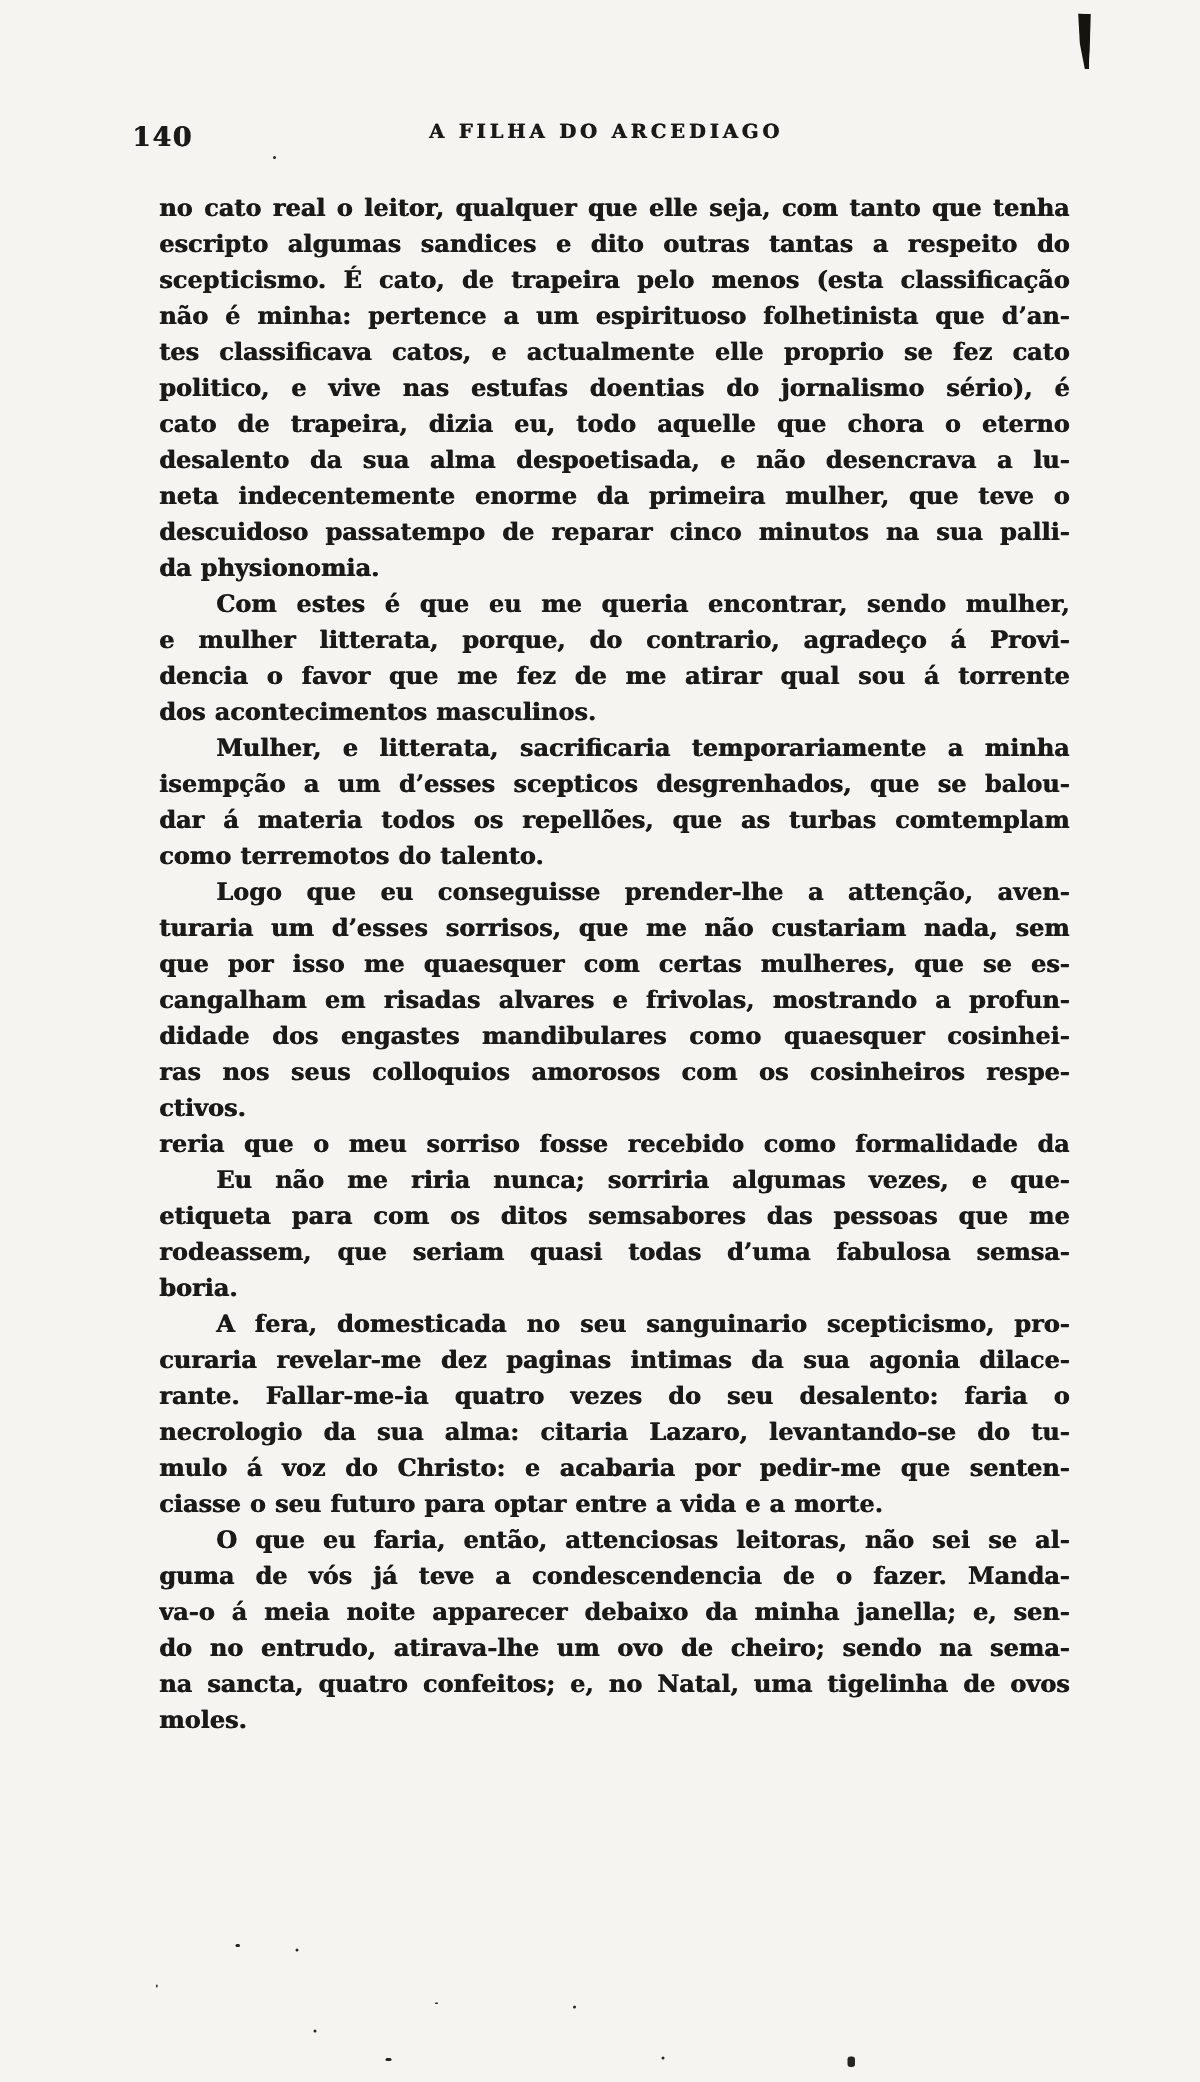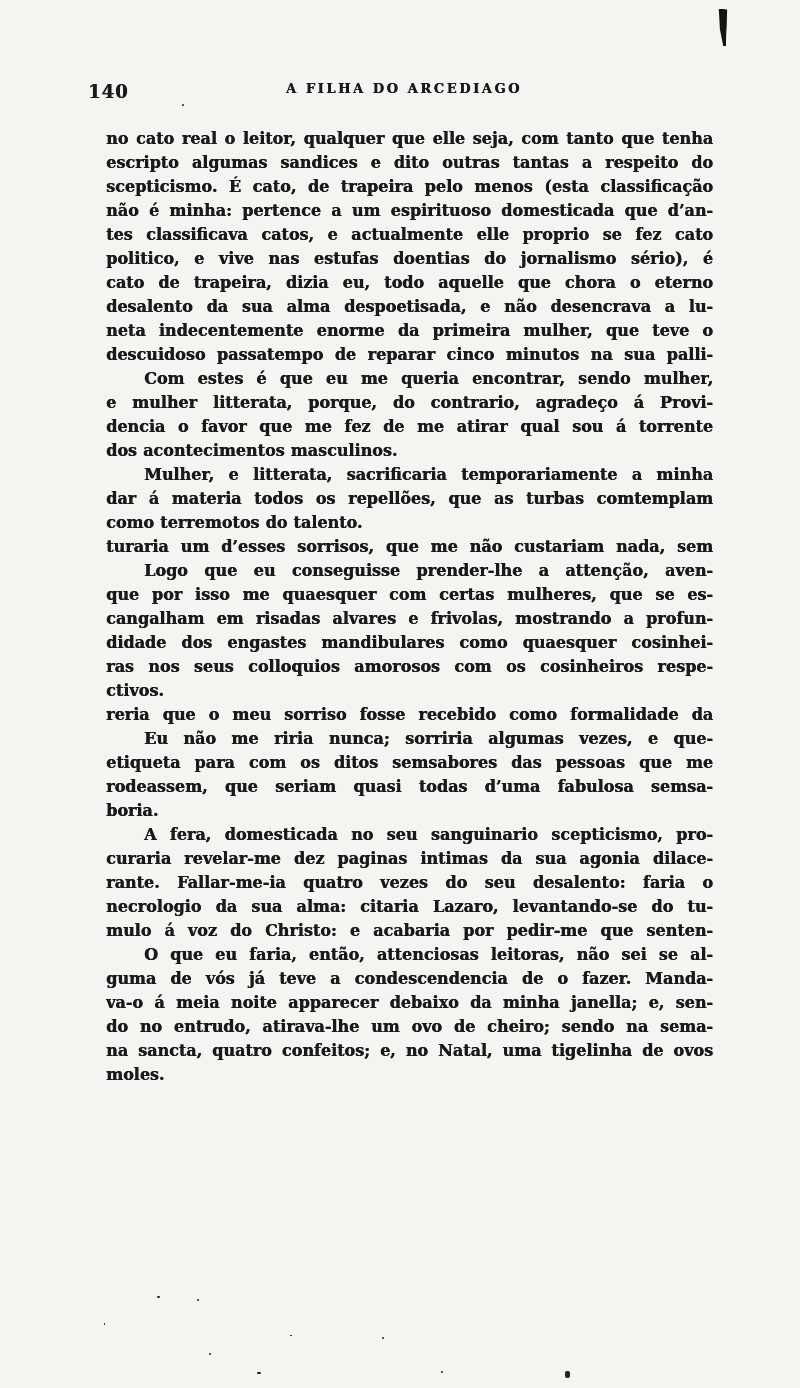--- a/index.html
+++ b/index.html
@@ -64,51 +64,54 @@
 <div class="page">
 
   <div class="pagenum">140</div>
 
   <div class="running-title">A FILHA DO ARCEDIAGO</div>
 
   <div class="textblock" id="textblock">
       <div class="line">no cato real o leitor, qualquer que elle seja, com tanto que tenha</div>
       <div class="line">escripto algumas sandices e dito outras tantas a respeito do</div>
       <div class="line">scepticismo. É cato, de trapeira pelo menos (esta classificação</div>
-      <div class="line">não é minha: pertence a um espirituoso domesticada que d’an-</div>
+      <div class="line">não é minha: pertence a um espirituoso folhetinista que d’an-</div>
       <div class="line">tes classificava catos, e actualmente elle proprio se fez cato</div>
       <div class="line">politico, e vive nas estufas doentias do jornalismo sério), é</div>
       <div class="line">cato de trapeira, dizia eu, todo aquelle que chora o eterno</div>
       <div class="line">desalento da sua alma despoetisada, e não desencrava a lu-</div>
       <div class="line">neta indecentemente enorme da primeira mulher, que teve o</div>
       <div class="line">descuidoso passatempo de reparar cinco minutos na sua palli-</div>
+      <div class="line lastline">da physionomia.</div>
       <div class="line indented">Com estes é que eu me queria encontrar, sendo mulher,</div>
       <div class="line">e mulher litterata, porque, do contrario, agradeço á Provi-</div>
       <div class="line">dencia o favor que me fez de me atirar qual sou á torrente</div>
       <div class="line lastline">dos acontecimentos masculinos.</div>
       <div class="line indented">Mulher, e litterata, sacrificaria temporariamente a minha</div>
+      <div class="line">isempção a um d’esses scepticos desgrenhados, que se balou-</div>
       <div class="line">dar á materia todos os repellões, que as turbas comtemplam</div>
       <div class="line lastline">como terremotos do talento.</div>
+      <div class="line indented">Logo que eu conseguisse prender-lhe a attenção, aven-</div>
       <div class="line">turaria um d’esses sorrisos, que me não custariam nada, sem</div>
-      <div class="line indented">Logo que eu conseguisse prender-lhe a attenção, aven-</div>
       <div class="line">que por isso me quaesquer com certas mulheres, que se es-</div>
       <div class="line">cangalham em risadas alvares e frivolas, mostrando a profun-</div>
       <div class="line">didade dos engastes mandibulares como quaesquer cosinhei-</div>
       <div class="line">ras nos seus colloquios amorosos com os cosinheiros respe-</div>
       <div class="line lastline">ctivos.</div>
       <div class="line">reria que o meu sorriso fosse recebido como formalidade da</div>
       <div class="line indented">Eu não me riria nunca; sorriria algumas vezes, e que-</div>
       <div class="line">etiqueta para com os ditos semsabores das pessoas que me</div>
       <div class="line">rodeassem, que seriam quasi todas d’uma fabulosa semsa-</div>
       <div class="line lastline">boria.</div>
       <div class="line indented">A fera, domesticada no seu sanguinario scepticismo, pro-</div>
       <div class="line">curaria revelar-me dez paginas intimas da sua agonia dilace-</div>
       <div class="line">rante. Fallar-me-ia quatro vezes do seu desalento: faria o</div>
       <div class="line">necrologio da sua alma: citaria Lazaro, levantando-se do tu-</div>
       <div class="line">mulo á voz do Christo: e acabaria por pedir-me que senten-</div>
+      <div class="line lastline">ciasse o seu futuro para optar entre a vida e a morte.</div>
       <div class="line indented">O que eu faria, então, attenciosas leitoras, não sei se al-</div>
       <div class="line">guma de vós já teve a condescendencia de o fazer. Manda-</div>
       <div class="line">va-o á meia noite apparecer debaixo da minha janella; e, sen-</div>
       <div class="line">do no entrudo, atirava-lhe um ovo de cheiro; sendo na sema-</div>
       <div class="line">na sancta, quatro confeitos; e, no Natal, uma tigelinha de ovos</div>
       <div class="line lastline">moles.</div>
     </div>
 
   <div class="ink-wedge"></div>
 

